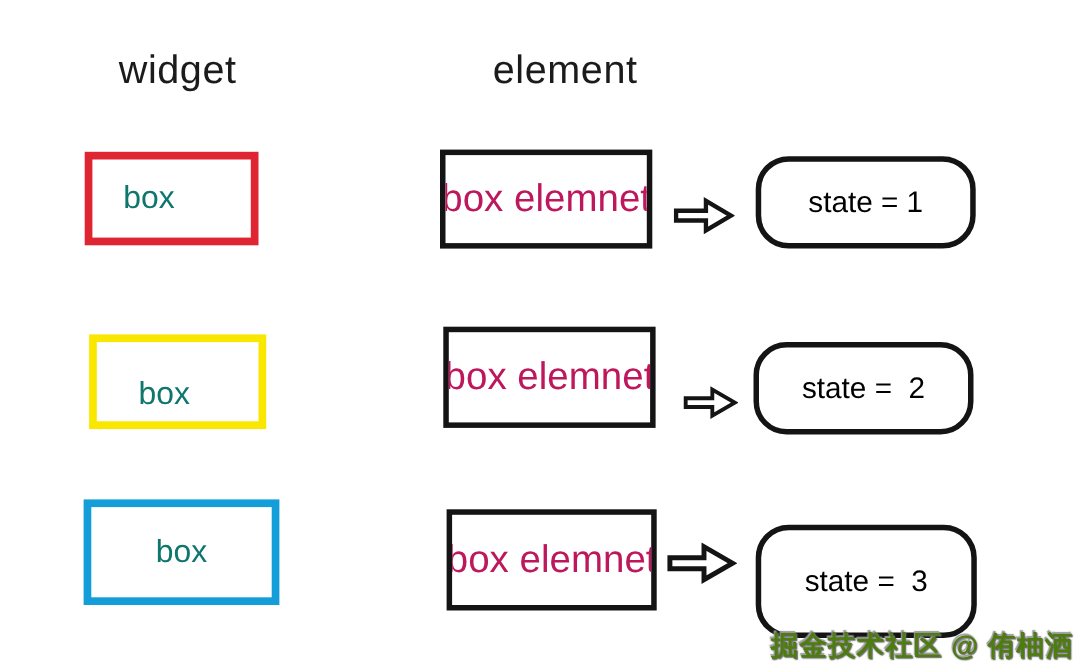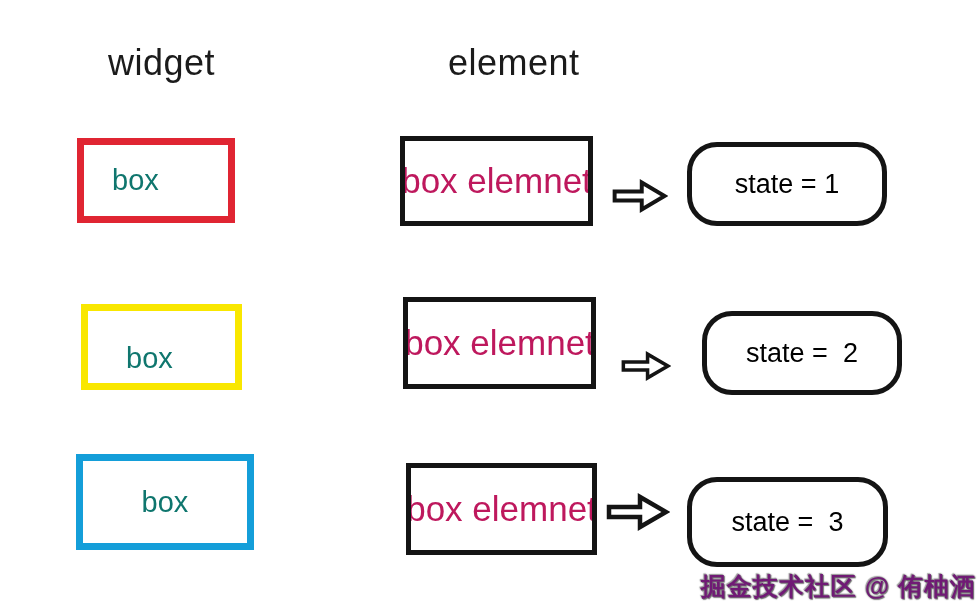--- a/index.html
+++ b/index.html
@@ -78,36 +78,36 @@
     position: absolute;
     box-sizing: border-box;
     border: 5px solid #141414;
     border-radius: 30px;
     background: #ffffff;
     display: flex;
     align-items: center;
     justify-content: center;
   }
   .sb1 { left: 687px; top: 142px; width: 200px; height: 84px; }
-  .sb2 { left: 685px; top: 311px; width: 200px; height: 84px; margin-left: 17px; }
-  .sb3 { left: 687px; top: 477px; width: 201px; height: 90px; }
+  .sb2 { left: 685px; top: 311px; width: 200px; height: 84px; }
+  .sb3 { left: 687px; top: 477px; width: 201px; height: 103px; }
   .state-label {
     font-size: 27px;
     color: #000000;
     white-space: pre;
   }
 
   .watermark {
     position: absolute;
     right: 2px;
     top: 570px;
     font-size: 25px;
     font-weight: bold;
     letter-spacing: 1px;
-    color: #701a75;
+    color: #4d7c0f;
     text-shadow:
       1px 1px 1px #6e6e6e,
       -1px -1px 1px #9a9a9a,
       0 0 2px #8a8a8a;
     white-space: nowrap;
   }
 </style>
 </head>
 <body>
 

